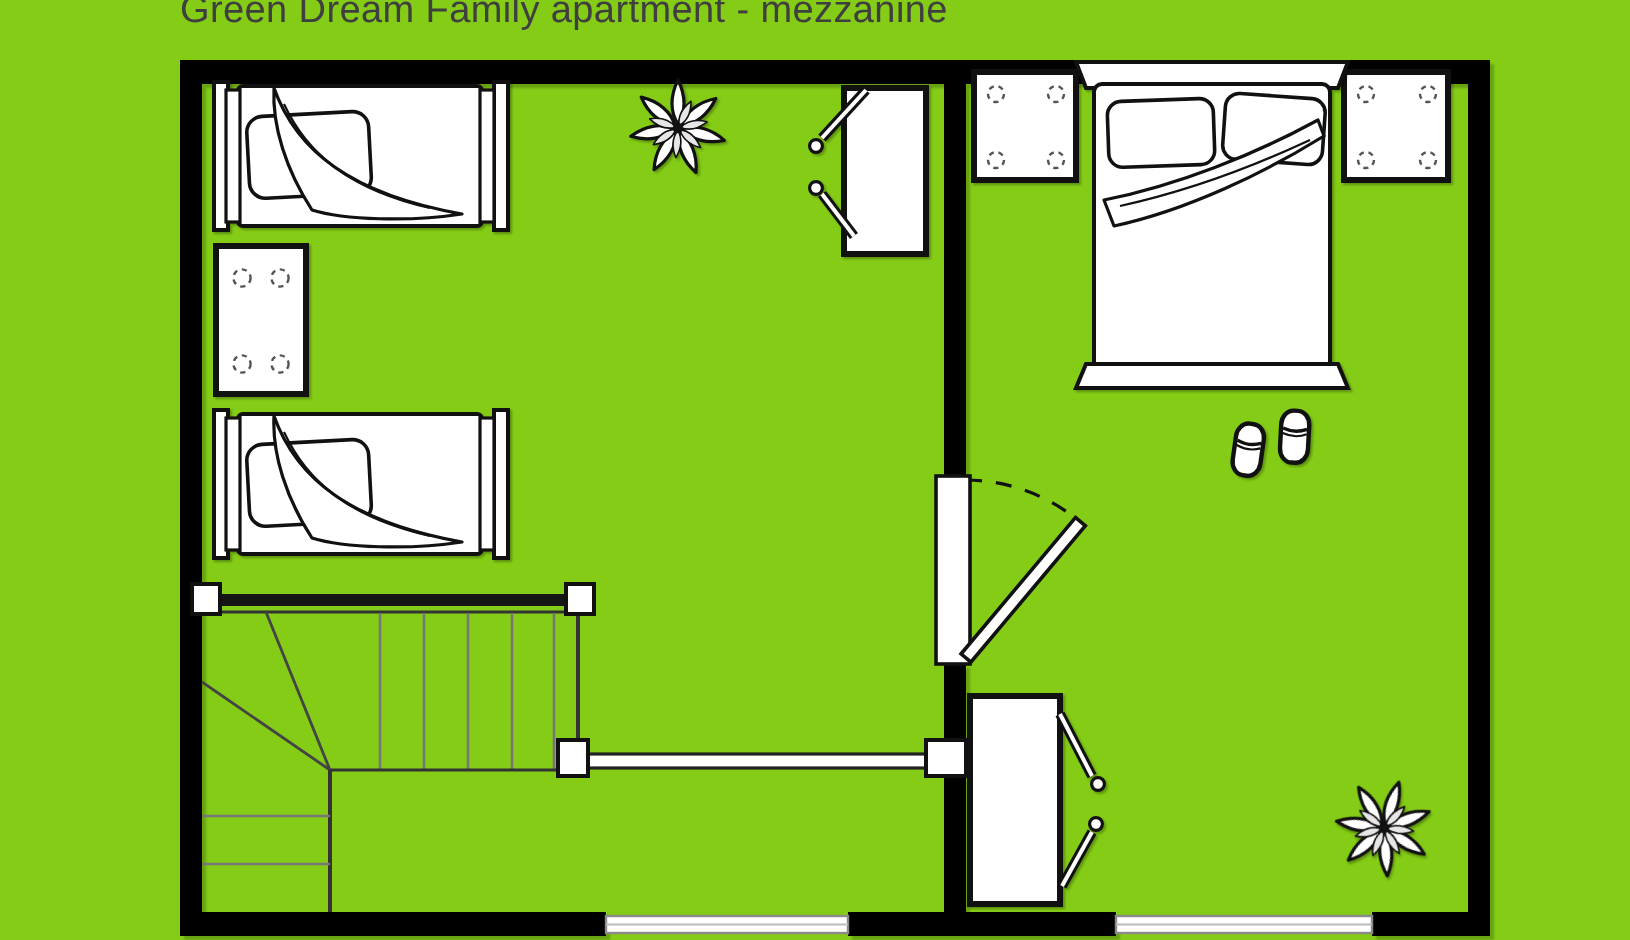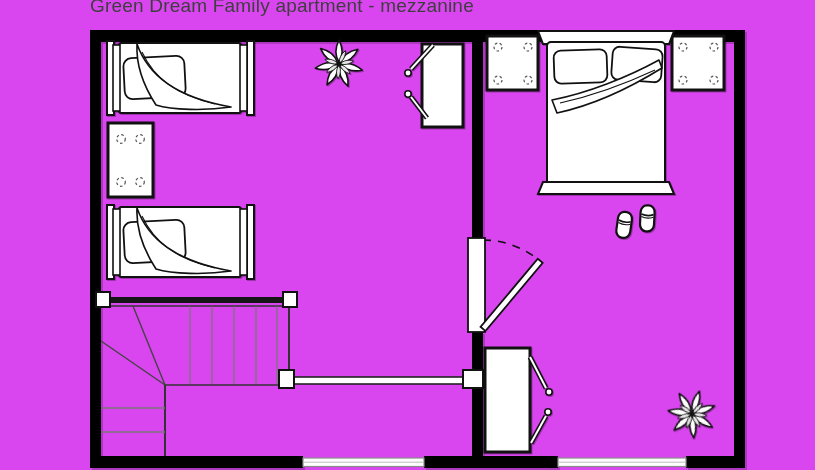--- a/index.html
+++ b/index.html
@@ -5,21 +5,21 @@
   html, body {
     margin: 0;
     padding: 0;
     background: #ffffff;
     font-family: "Liberation Sans", sans-serif;
   }
   .stage {
     position: relative;
     width: 815px;
     height: 470px;
-    background: #d946ef;
+    background: #84cc16;
     overflow: hidden;
   }
   .plan-title {
     position: absolute;
     left: 90px;
     top: -5px;
     margin: 0;
     font-size: 19px;
     font-weight: 400;
     letter-spacing: 0.2px;

